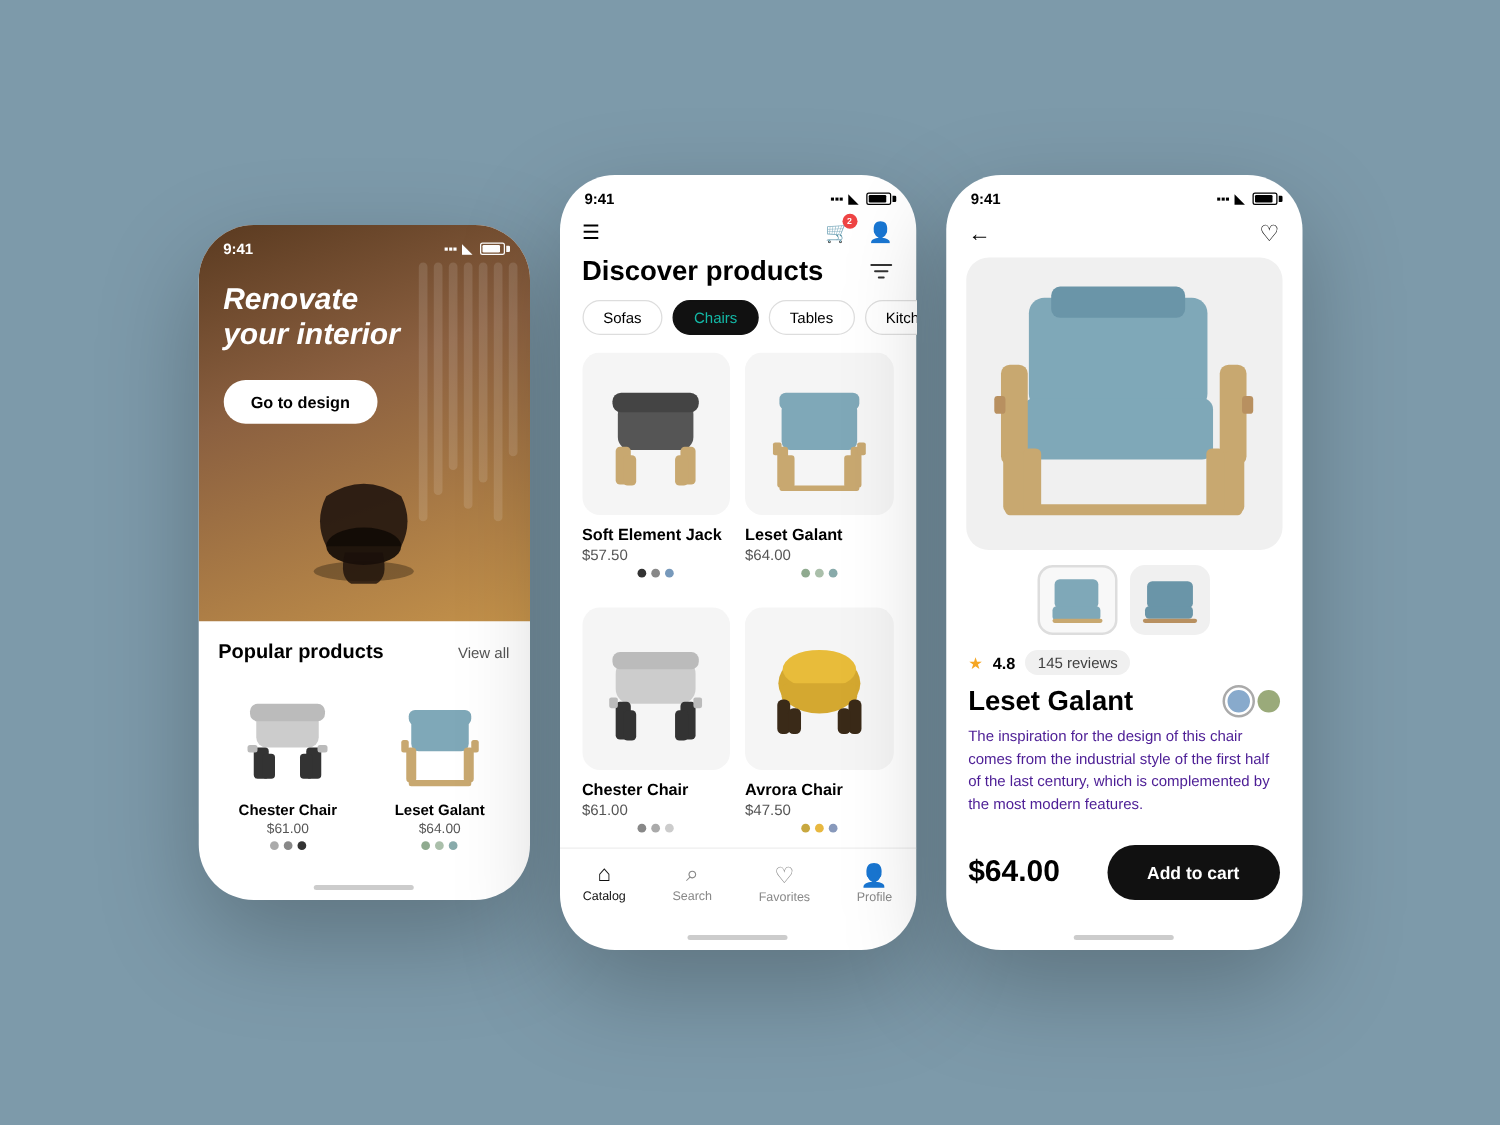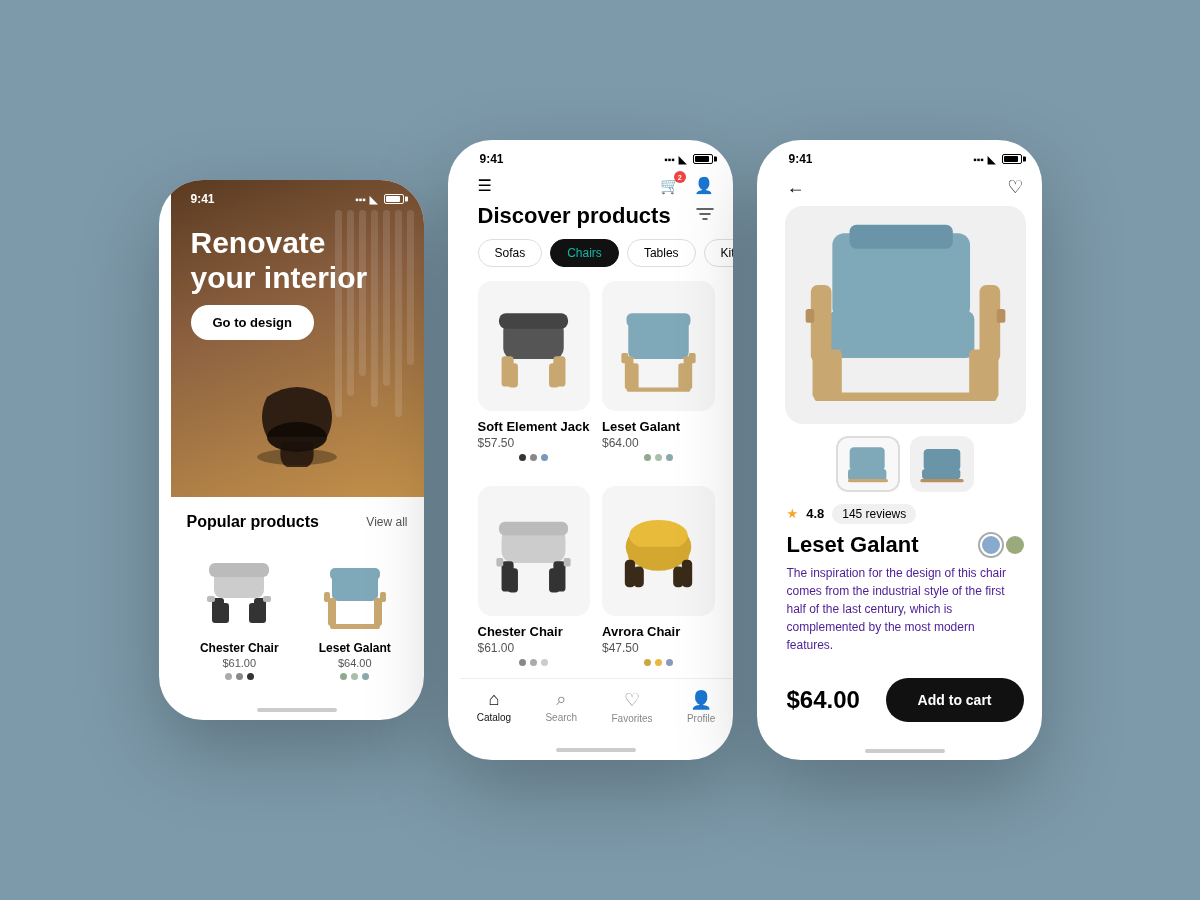--- a/index.html
+++ b/index.html
@@ -21,21 +21,20 @@
     }
 
     
     .phone {
       background: #fff;
       border-radius: 44px;
       overflow: hidden;
       box-shadow: 0 30px 80px rgba(0,0,0,0.25);
       position: relative;
       flex-shrink: 0;
-      padding-left: 12px;
     }
     .phone-1 { width: 265px; height: 540px; }
     .phone-2 { width: 285px; height: 620px; }
     .phone-3 { width: 285px; height: 620px; }
 
     
     .status-bar {
       display: flex;
       justify-content: space-between;
       align-items: center;
@@ -84,24 +83,25 @@
       display: flex;
       flex-direction: column;
       padding: 0 0 0 0;
     }
     .hero-section .status-bar { color: #fff; }
     .hero-text {
       padding: 16px 20px 10px;
       color: #fff;
     }
     .hero-title {
-      font-size: 30px;
+      font-size: 24px;
       font-weight: 700;
       line-height: 1.15;
-      margin-bottom: 10px;
+      margin-bottom: 23px;
+      font-style: italic;
     }
     .hero-btn {
       background: #fff;
       border: none;
       border-radius: 24px;
       padding: 10px 22px;
       font-size: 13px;
       font-weight: 600;
       cursor: pointer;
       display: inline-block;
@@ -185,21 +185,21 @@
       width: 12px; height: 12px;
       border-radius: 50%;
       display: flex;
       align-items: center;
       justify-content: center;
       font-weight: 700;
     }
     .page-title-row {
       display: flex;
       justify-content: space-between;
-      align-items: center;
+      align-items: flex-end;
       padding: 0 18px 10px;
     }
     .page-title { font-size: 22px; font-weight: 700; }
     .filter-btn { cursor: pointer; }
     .category-pills {
       display: flex;
       gap: 8px;
       padding: 0 18px 14px;
       overflow-x: auto;
     }
@@ -301,21 +301,21 @@
     .thumb.active { border: 2px solid #ddd; background: #f8f8f8; }
     .thumb.inactive { background: #f0f0f0; }
     .rating-row {
       display: flex;
       align-items: center;
       gap: 8px;
       padding: 0 18px 8px;
     }
     .stars { color: #f5a623; font-size: 13px; }
     .rating-num { font-weight: 700; font-size: 13px; }
-    .review-count { font-size: 12px; color: #000000; background: #f0f0f0; padding: 3px 10px; border-radius: 12px; }
+    .review-count { font-size: 12px; color: #404040; background: #f0f0f0; padding: 3px 10px; border-radius: 12px; }
     .product-detail-name-row {
       display: flex;
       justify-content: space-between;
       align-items: center;
       padding: 0 18px 6px;
     }
     .product-detail-name { font-size: 22px; font-weight: 700; }
     .color-options { display: flex; gap: 6px; }
     .color-opt {
       width: 18px; height: 18px;

